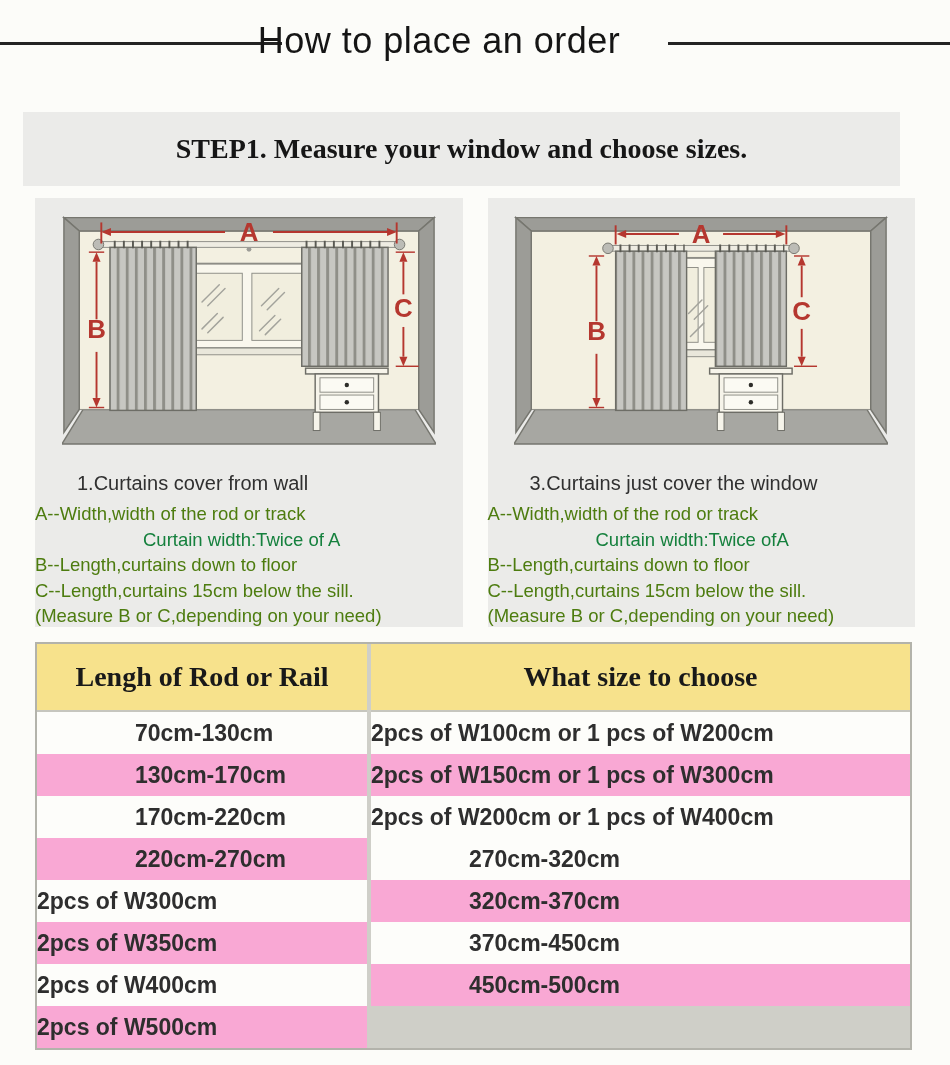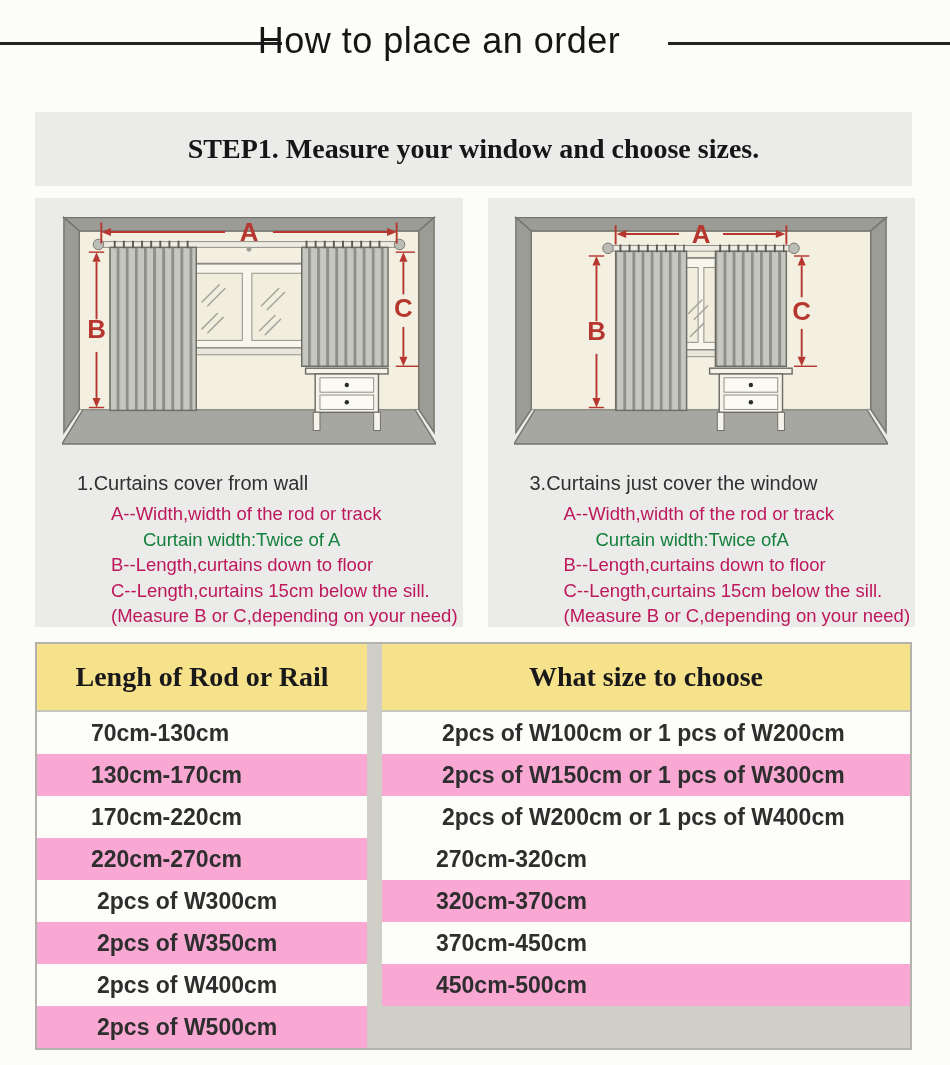--- a/index.html
+++ b/index.html
@@ -15,53 +15,53 @@
   .title-line { position:absolute; top:42px; height:3px; background:#242424; }
   .title-line.left  { left:0;   width:282px; }
   .title-line.right { left:668px; width:282px; }
   .page-title {
     position:absolute; top:20px; left:0; width:100%;
     text-align:center; font-size:36px; color:#151515; letter-spacing:0.5px;
   }
 
   
   .step-heading {
-    position:absolute; top:112px; left:35px; width:877px; height:74px;
+    position:absolute; top:112px; left:23px; width:877px; height:74px;
     background:#ebebe9;
     font-family:"Liberation Serif", serif; font-weight:bold;
     font-size:28px; line-height:74px; text-align:center; color:#161616;
   }
 
   
   .panels { position:absolute; top:198px; left:35px; width:880px; display:flex; gap:25px; }
   .panel { width:427.5px; height:429px; background:#ebebe9; box-sizing:border-box; }
   svg.diagram { display:block; margin:8px auto 0; }
   .caption { margin:26px 0 6px 42px; font-size:20px; color:#303030; }
-  .dline { margin-left:76px; font-size:18.5px; line-height:25.5px; color:#be185d; }
+  .dline { font-size:18.5px; line-height:25.5px; color:#4d7c0f; }
   .dline.red { margin-left:108px; color:#15803d; }
 
   
   .size-table {
     position:absolute; top:642px; left:35px; width:877px; box-sizing:border-box;
     border:2px solid #b3b3ab; background:#cfcfc8;
-    display:grid; grid-template-columns:330px 1fr; column-gap:15px;
+    display:grid; grid-template-columns:330px 1fr; column-gap:4px;
   }
   .th {
     height:66px; line-height:66px; background:#f7e28c;
     border-bottom:2px solid #c6c6be;
     font-family:"Liberation Serif", serif; font-weight:bold;
     font-size:28px; text-align:center; color:#191919;
   }
   .td {
     height:42px; line-height:42px; background:#fdfdfa;
     font-size:23px; font-weight:bold; color:#2e2e2e;
     white-space:nowrap;
   }
-  .td.c1 { padding-left:54px; }
-  .td.c2 { padding-left:60px; }
+  .td.c1 { padding-left:98px; }
+  .td.c2 { }
   .td.yellow { background:#f9a8d4; }
 </style>
 </head>
 <body>
 
 <svg width="0" height="0" style="position:absolute" aria-hidden="true">
   <defs>
     <pattern id="pleat" width="9.5" height="12" patternUnits="userSpaceOnUse">
       <rect width="9.5" height="12" fill="#c7c7c2"></rect>
       <rect x="0" width="3" height="12" fill="#8f8f88"></rect>

